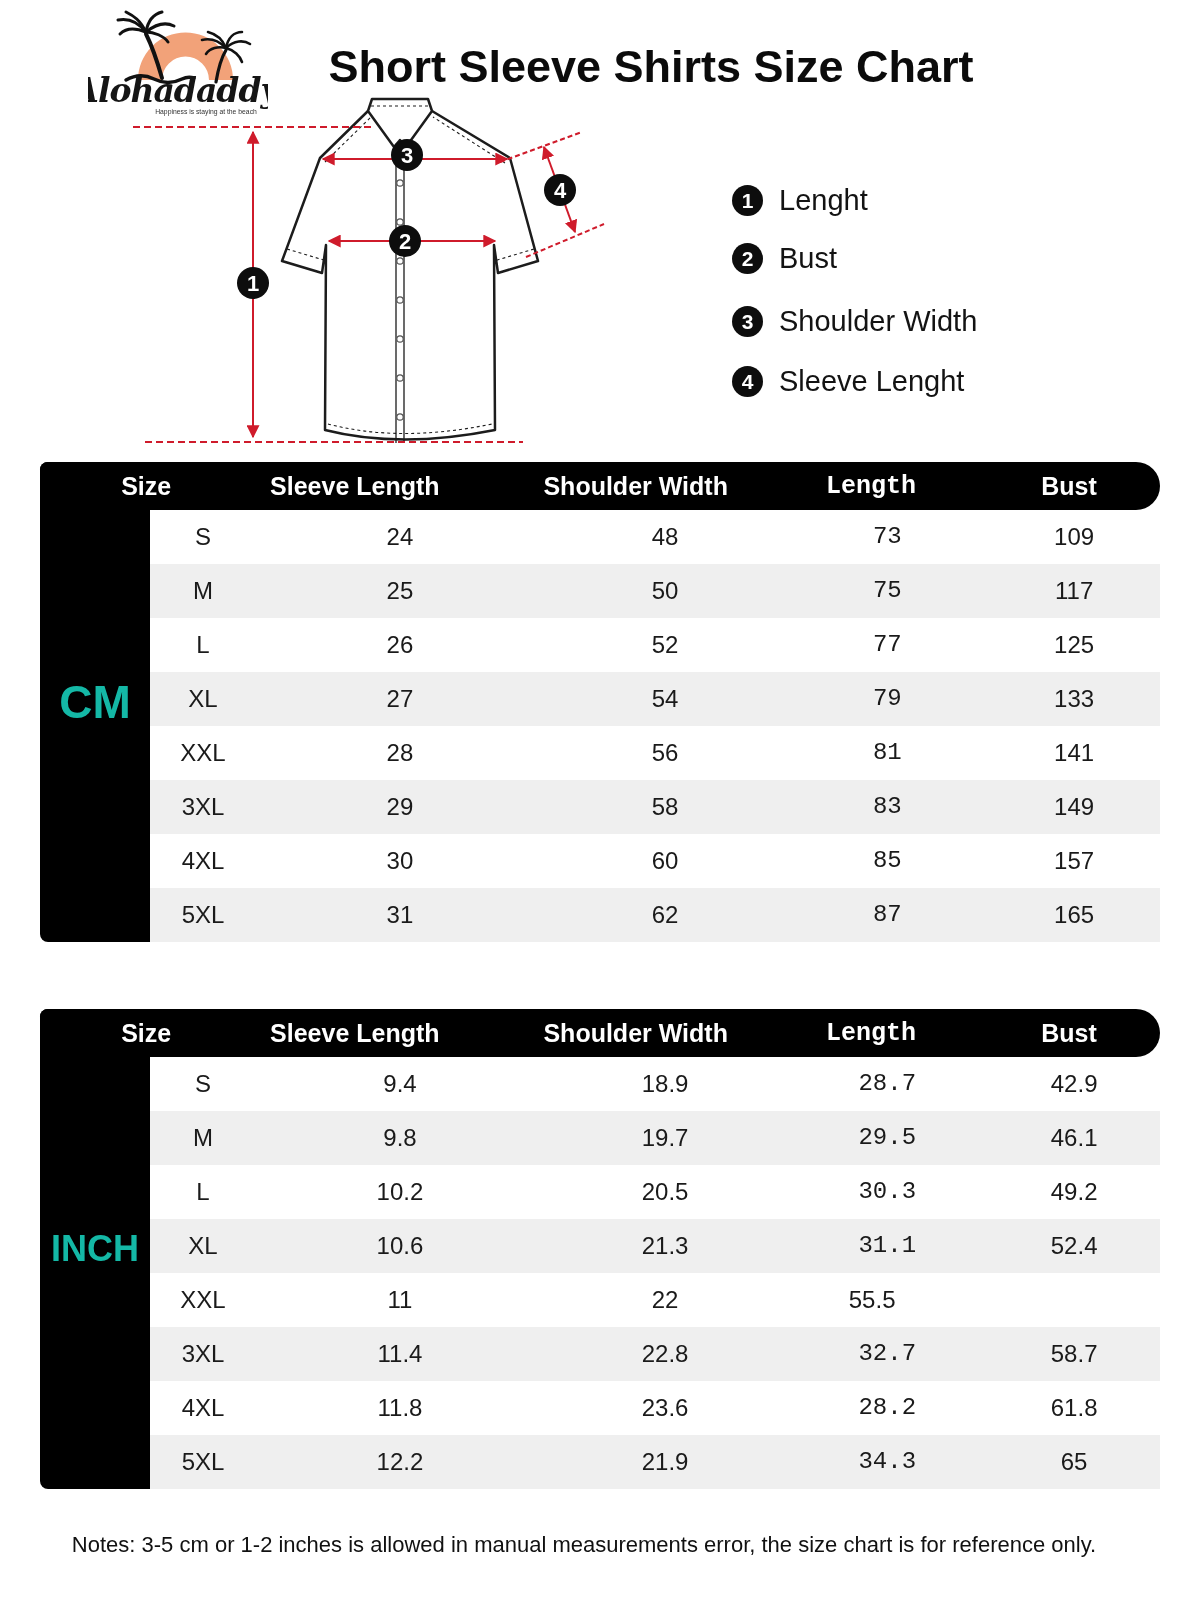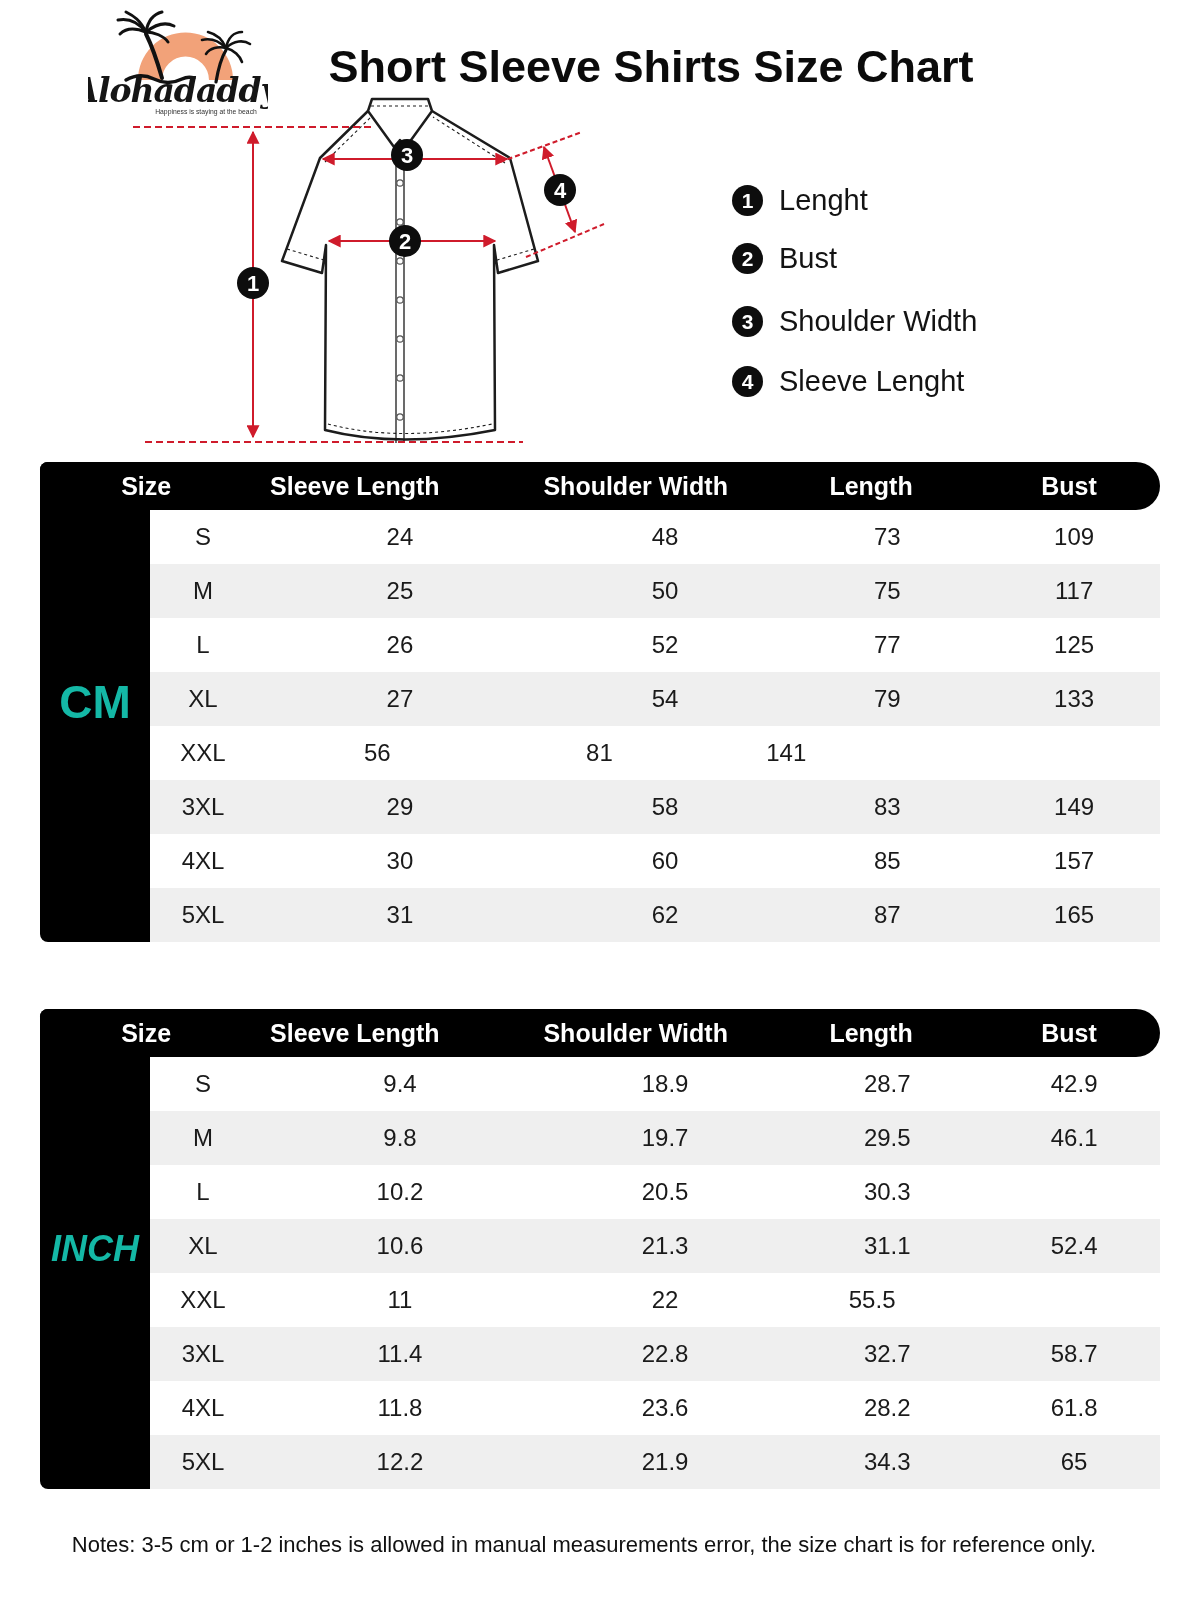--- a/index.html
+++ b/index.html
@@ -37,33 +37,33 @@
   .legend-label{font-size:29px;color:#131313;white-space:nowrap;}
 
   
   .size-table{position:absolute;left:40px;width:1120px;height:480px;}
   .cm-table{top:462px;}
   .inch-table{top:1009px;}
   .unit-band{position:absolute;left:0;top:0;width:110px;height:100%;background:#000;
              border-radius:8px 0 0 8px;display:flex;align-items:center;justify-content:center;}
   .unit-label{color:#14b8a6;font-weight:bold;}
   .cm-table .unit-label{font-size:46px;}
-  .inch-table .unit-label{font-size:36px;font-style:italic;}
+  .inch-table .unit-label{font-size:36px;}
   .thead{position:absolute;left:0;top:0;width:1120px;height:48px;background:#000;
          border-radius:8px 26px 26px 0;display:flex;align-items:center;
          padding-left:50px;box-sizing:border-box;}
   .hcell{color:#fff;font-weight:bold;font-size:25px;text-align:center;}
   .tbody{position:absolute;left:110px;top:48px;width:1010px;}
   .trow{display:flex;height:54px;line-height:54px;background:#ffffff;}
   .trow.alt{background:#efefef;}
   .cell{font-size:24px;text-align:center;color:#1a1a1a;}
   .c0{width:10.5%;}
   .c1{width:28.5%;}
   .c2{width:24%;}
-  .c3{width:20%;}
+  .c3{width:20%;font-family:Liberation Mono, monospace;}
   .c4{width:17%;}
 
   
   .notes{position:absolute;left:0;top:1532px;width:1168px;margin:0;text-align:center;
          font-size:22px;color:#111;}
 </style>
 </head>
 <body>
 
 <div class="page">
@@ -198,20 +198,21 @@
         </div>
         <div class="trow alt">
           <div class="cell c0">XL</div>
           <div class="cell c1">27</div>
           <div class="cell c2">54</div>
           <div class="cell c3">79</div>
           <div class="cell c4">133</div>
         </div>
         <div class="trow">
           <div class="cell c0">XXL</div>
+          <div class="cell c1">28</div>
           <div class="cell c2">56</div>
           <div class="cell c3">81</div>
           <div class="cell c4">141</div>
         </div>
         <div class="trow alt">
           <div class="cell c0">3XL</div>
           <div class="cell c1">29</div>
           <div class="cell c2">58</div>
           <div class="cell c3">83</div>
           <div class="cell c4">149</div>
@@ -257,20 +258,21 @@
           <div class="cell c1">9.8</div>
           <div class="cell c2">19.7</div>
           <div class="cell c3">29.5</div>
           <div class="cell c4">46.1</div>
         </div>
         <div class="trow">
           <div class="cell c0">L</div>
           <div class="cell c1">10.2</div>
           <div class="cell c2">20.5</div>
           <div class="cell c3">30.3</div>
+          <div class="cell c4">49.2</div>
         </div>
         <div class="trow alt">
           <div class="cell c0">XL</div>
           <div class="cell c1">10.6</div>
           <div class="cell c2">21.3</div>
           <div class="cell c3">31.1</div>
           <div class="cell c4">52.4</div>
         </div>
         <div class="trow">
           <div class="cell c0">XXL</div>

